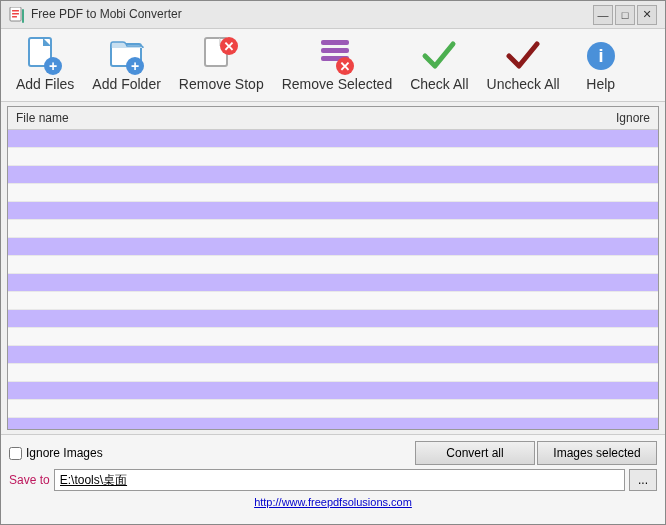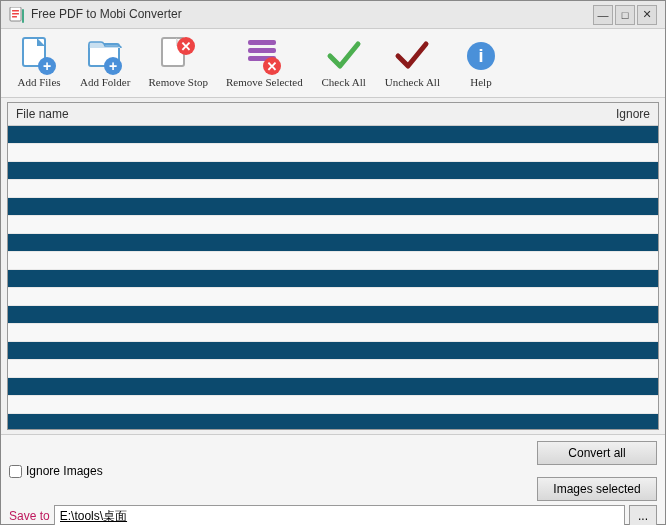--- a/index.html
+++ b/index.html
@@ -69,30 +69,29 @@
     .tool-icon {
       width: 36px;
       height: 36px;
       display: flex;
       align-items: center;
       justify-content: center;
       margin-bottom: 2px;
       position: relative;
     }
     .tool-label {
-      font-size: 11px;
+      font-size: 14px;
       color: #333;
       text-align: center;
-      font-family: Liberation Serif, serif;
     }
 
     
     .file-table-container {
       flex: 1;
-      background: #0c4a6e;
+      background: #c4b5fd;
       border: 1px solid #999;
       margin: 4px 6px;
       overflow-y: auto;
     }
     .file-table {
       width: 100%;
       border-collapse: collapse;
     }
     .file-table th {
       background: #f0f0f0;
@@ -155,22 +154,22 @@
       background: #e8e8e8;
       padding: 2px 8px;
       cursor: pointer;
       font-size: 12px;
       height: 22px;
       white-space: nowrap;
     }
 
     .convert-btns {
       display: flex;
-      flex-direction: column;
-      gap: 12px;
+      flex-direction: row;
+      gap: 2px;
     }
     .convert-btn {
       border: 1px solid #999;
       background: linear-gradient(to bottom, #f0f0f0, #d8d8d8);
       padding: 4px 12px;
       cursor: pointer;
       font-size: 12px;
       width: 120px;
       text-align: center;
     }

